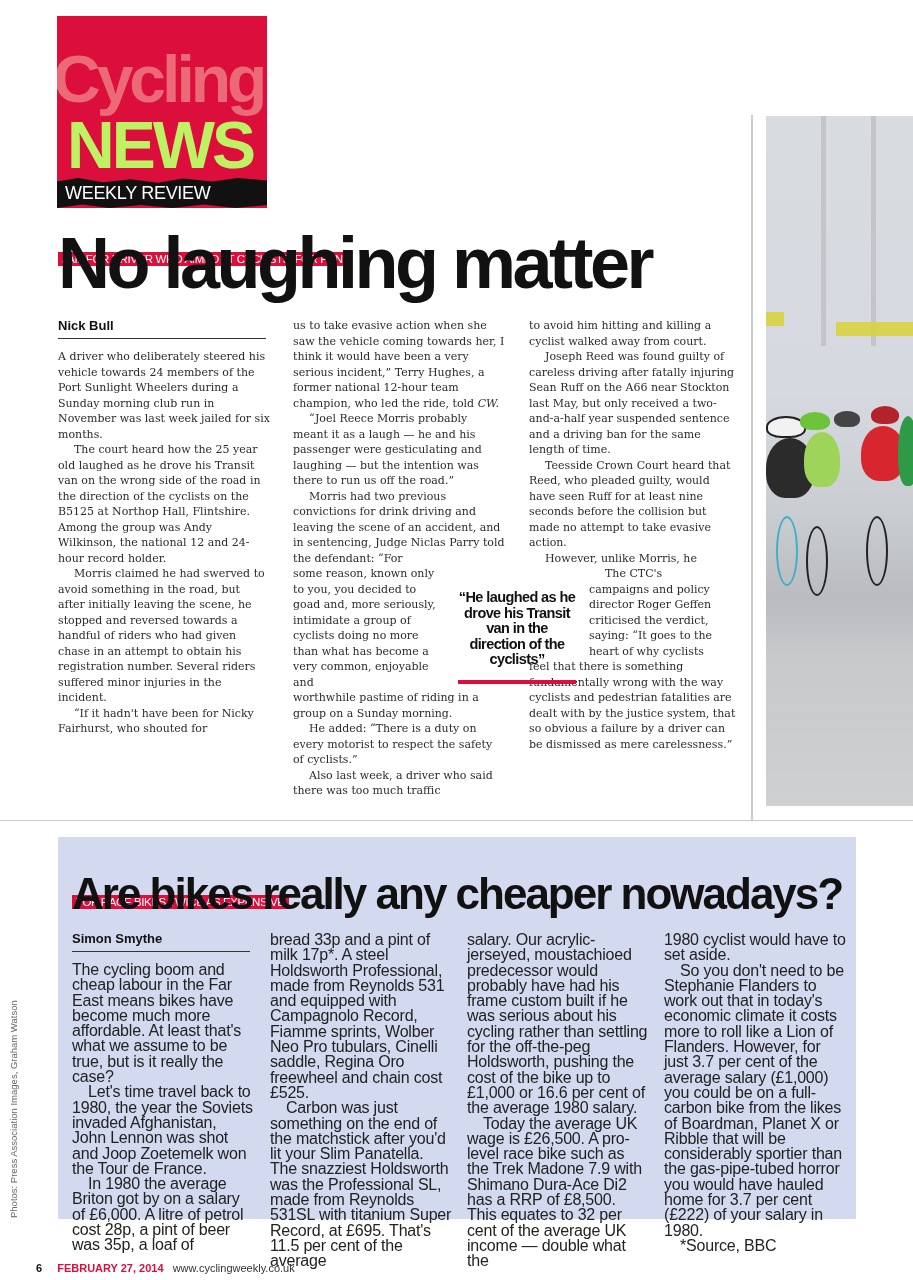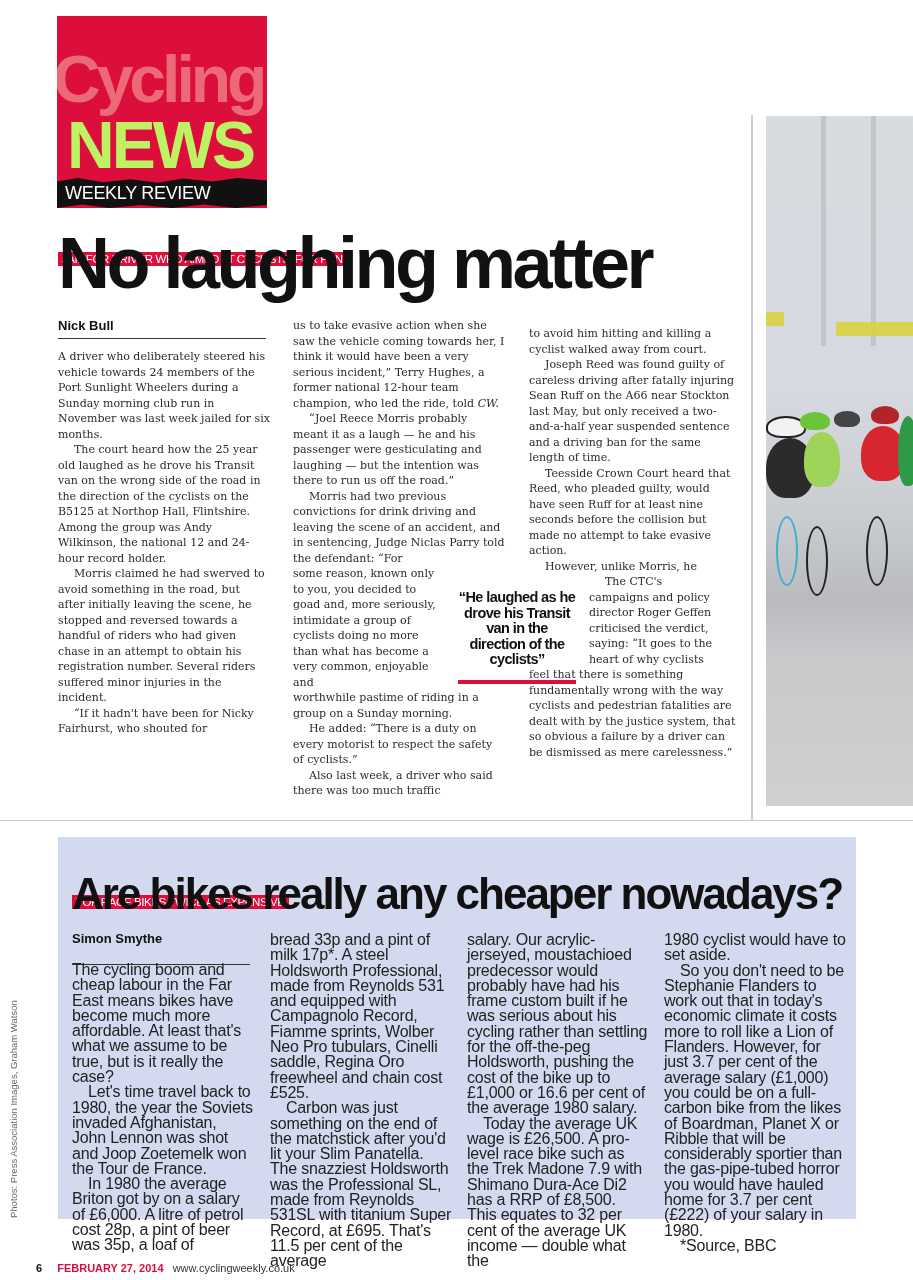--- a/index.html
+++ b/index.html
@@ -14,28 +14,28 @@
   .mast-weekly { position: absolute; left: 8px; top: 167px; font-family: "Liberation Sans", sans-serif; font-size: 18px; color: #ffffff; letter-spacing: -0.3px; }
 
   .kicker { position: absolute; font-family: "Liberation Sans", sans-serif; font-size: 11.5px; color: #ffffff; background: #dc0e3c; padding: 1px 4px; letter-spacing: -0.4px; margin-top: 41px; }
   .kicker-1 { left: 58px; top: 211px; }
   .kicker-2 { left: 72px; top: 854px; }
 
   .headline-1 { position: absolute; left: 58px; top: 226px; font-family: "Liberation Sans", sans-serif; font-weight: bold; font-size: 72px; letter-spacing: -3.5px; color: #111111; line-height: 1.05; }
 
   .byline { position: absolute; font-family: "Liberation Sans", sans-serif; font-weight: bold; font-size: 13px; color: #111; }
   .byline-1 { left: 58px; top: 318px; width: 208px; border-bottom: 1px solid #333; padding-bottom: 5px; }
-  .byline-2 { left: 72px; top: 931px; width: 178px; border-bottom: 1px solid #333; padding-bottom: 18px; }
+  .byline-2 { left: 72px; top: 931px; width: 178px; border-bottom: 1px solid #333; padding-bottom: 5px; }
 
   .col { position: absolute; font-size: 11px; line-height: 15.5px; color: #2b2b2b; }
   .col p { text-indent: 0; }
   .col p.ind { text-indent: 16px; }
   .c1 { left: 58px; top: 349px; width: 212px; }
   .c2 { left: 293px; top: 318px; width: 212px; }
-  .c3 { left: 529px; top: 318px; width: 210px; margin-top: 8px; }
+  .c3 { left: 529px; top: 318px; width: 210px; }
 
   .wrap-narrow { width: 150px; }
   .wrap-right { margin-left: 60px; }
 
   .pullquote { position: absolute; left: 458px; top: 590px; width: 118px; text-align: center; font-family: "Liberation Sans", sans-serif; font-weight: bold; font-size: 14.5px; line-height: 15.5px; color: #111; letter-spacing: -0.6px; }
   .pq-rule { position: absolute; left: 458px; top: 680px; width: 118px; height: 4px; background: #dc0e3c; }
 
   .col-divider { position: absolute; left: 751px; top: 115px; width: 2px; height: 705px; background: #cccccc; }
   .h-divider { position: absolute; left: 0; top: 820px; width: 913px; height: 1px; background: #cccccc; }
 

